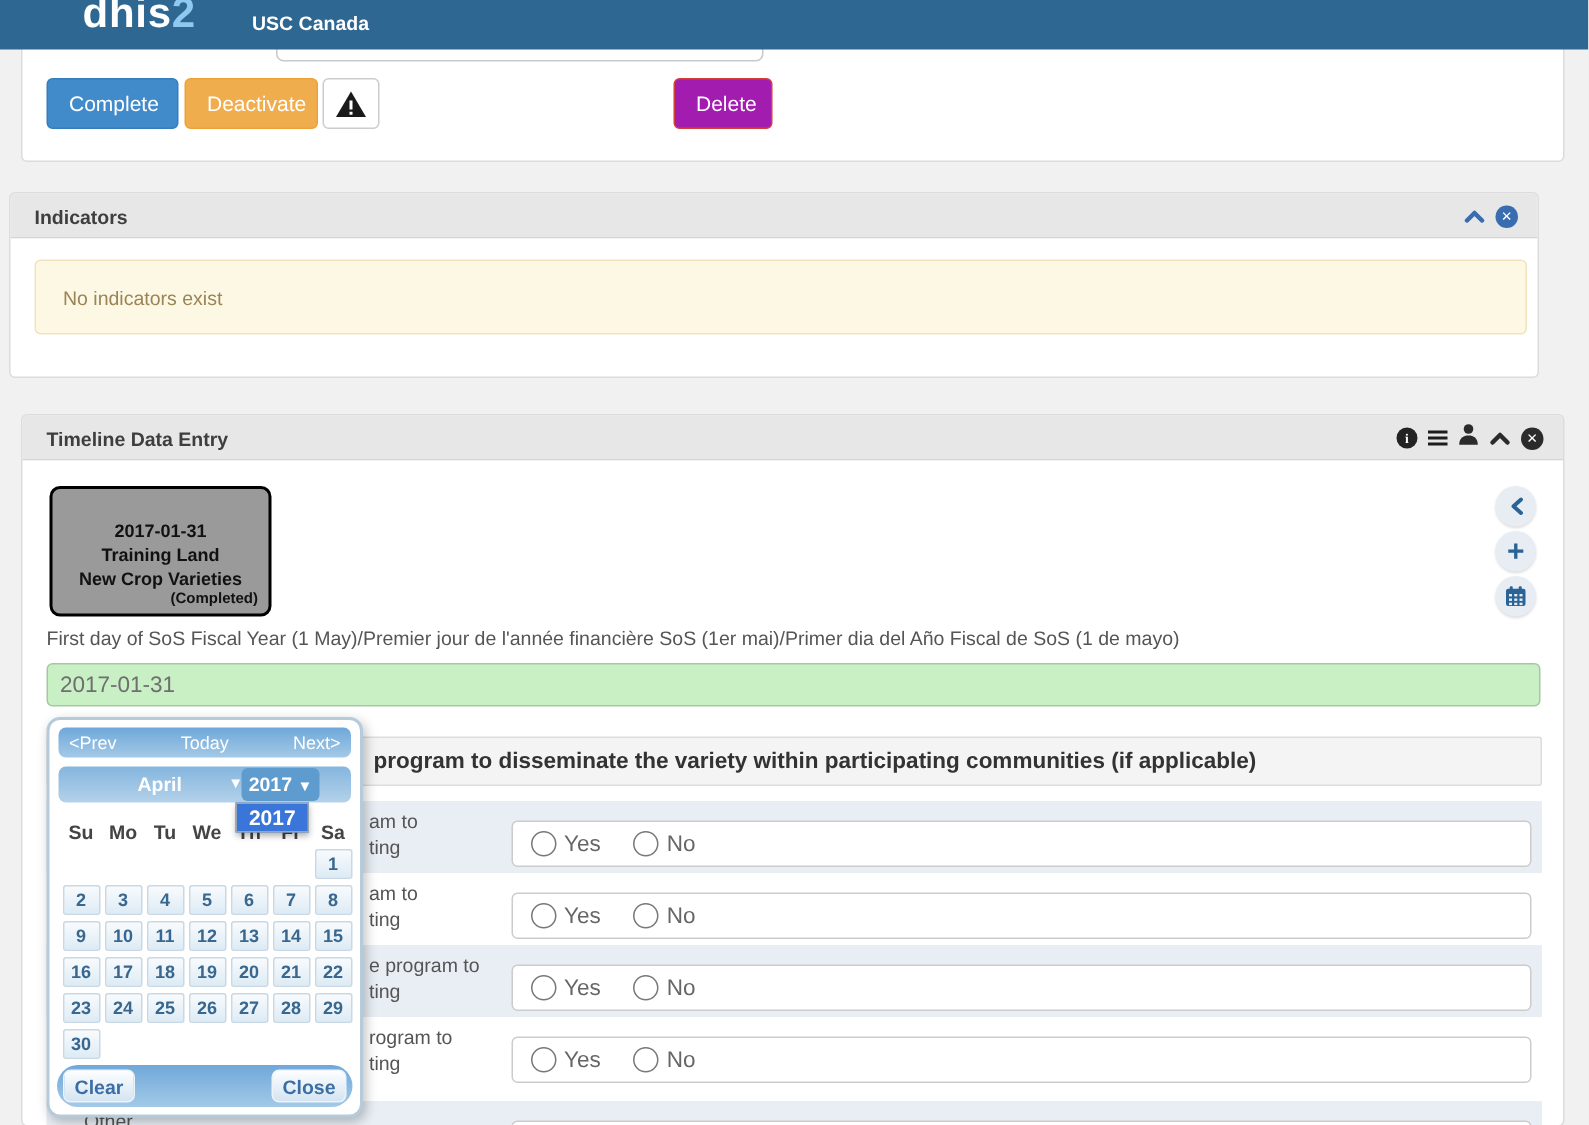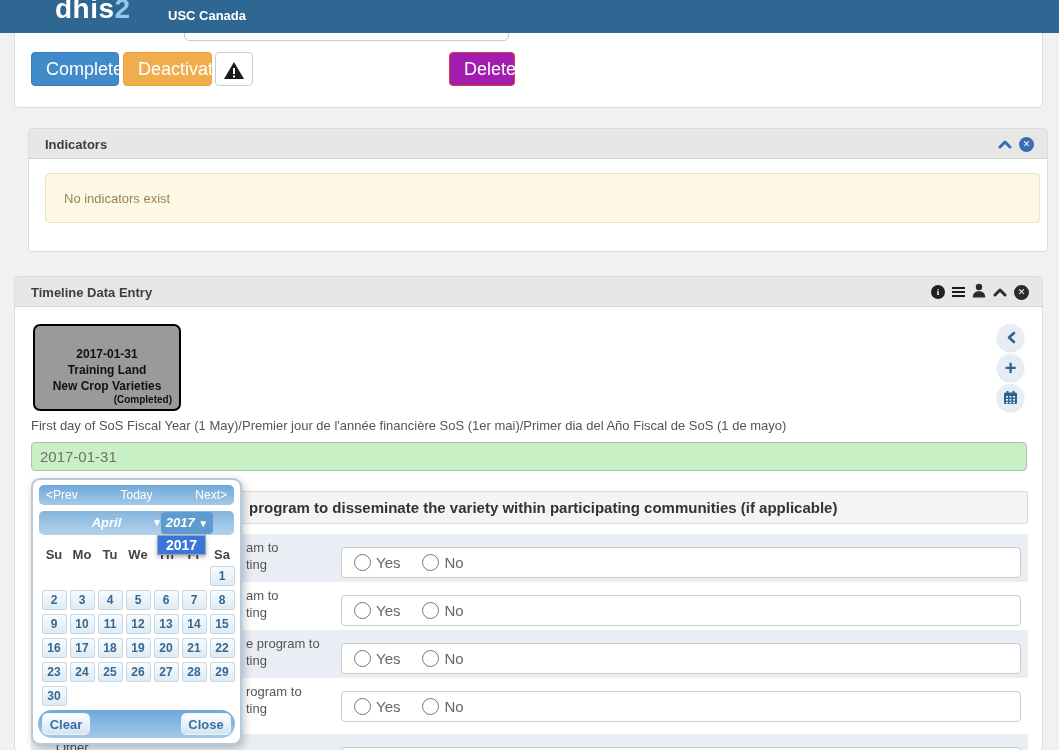--- a/index.html
+++ b/index.html
@@ -14,27 +14,27 @@
   .org-name { position:absolute; left:168px; top:8px; font-size:13px; font-weight:bold; color:#fff; }
   .top-input { position:absolute; left:184px; top:14px; width:325px; height:27px; background:#fff; border:1px solid #c9c9c9; border-radius:5px; z-index:20; }
 
   
   .panel { position:absolute; background:#fff; border:1px solid #dcdcdc; border-radius:4px; }
   .panel-header { position:relative; height:30px; background:#e7e7e7; border-bottom:1px solid #d4d4d4; border-radius:3px 3px 0 0; }
   .panel-title { position:absolute; left:16px; top:8px; font-size:13px; font-weight:bold; color:#3e3e3e; }
   .panel-icons { position:absolute; right:13px; top:0; height:30px; display:flex; align-items:center; gap:7px; }
 
   .panel-actions { left:14px; top:20px; width:1029px; height:88px; z-index:10; }
-  .btn { position:absolute; top:31px; height:34px; border-radius:4px; font-size:18px; color:#fff; text-align:center; line-height:32px; padding:0 14px; cursor:pointer; }
+  .btn { position:absolute; top:31px; height:34px; border-radius:4px; font-size:14px; color:#fff; text-align:center; line-height:32px; padding:0 14px; cursor:pointer; }
   .btn-complete { left:16px; width:88px; background:#428bca; border:1px solid #357ebd; }
   .btn-deactivate { left:108px; width:89px; background:#f0ad4e; border:1px solid #eea236; }
   .btn-warning { left:200px; width:38px; background:#fff; border:1px solid #ccc; padding:0; }
   .btn-delete { left:434px; width:66px; background:#a21caf; border:1px solid #d43f3a; }
 
-  .panel-indicators { left:28px; top:128px; width:1020px; height:124px; }
+  .panel-indicators { left:6px; top:128px; width:1020px; height:124px; }
   .alert-warning { position:absolute; left:16px; top:44px; width:995px; height:50px; background:#fcf8e3; border:1px solid #f0e3bb; border-radius:4px; }
   .alert-warning span { position:absolute; left:18px; top:17px; font-size:13px; color:#9b8456; }
 
   .panel-timeline { left:14px; top:276px; width:1029px; height:475px; }
 
   .event-box { position:absolute; left:18px; top:47px; width:148px; height:87px; background:#9a9a9a; border:2px solid #000; border-radius:7px; color:#111; }
   .event-box .ln { text-align:center; font-size:12px; font-weight:bold; line-height:16px; }
   .event-box .pad { height:20px; }
   .event-box .status { text-align:right; padding-right:7px; font-size:10px; font-weight:bold; }
 
@@ -57,21 +57,21 @@
   .form-row:last-child .row-label { left:25px; }
   .answer-box { position:absolute; left:310px; top:13px; width:680px; height:31px; background:#fff; border:1px solid #ccc; border-radius:4px; display:flex; align-items:center; padding-left:12px; gap:22px; }
   .radio-group { display:flex; align-items:center; gap:5px; }
   .radio { width:17px; height:17px; border:1px solid #777; border-radius:50%; background:#fff; cursor:pointer; }
   .radio-label { font-size:15px; color:#666; }
 
   
   .datepicker { position:absolute; left:16px; top:201px; width:211px; height:267px; background:#fff; border:2px solid #b5cbdc; border-radius:9px; box-shadow:2px 3px 8px rgba(0,0,0,.25); z-index:40; padding:4px; }
   .dp-nav { position:relative; height:20px; margin:1px 2px 0 2px; background:linear-gradient(#6fa8d9,#a3c9e7); border-radius:5px; display:flex; justify-content:space-between; align-items:center; padding:0 7px; }
   .dp-nav span { font-size:12px; font-weight:normal; color:#fff; cursor:pointer; }
-  .dp-monthyear { position:relative; height:24px; margin:6px 2px 0 2px; background:linear-gradient(#85b5de,#b3d2ea); border-radius:5px;font-style:italic; }
+  .dp-monthyear { position:relative; height:24px; margin:6px 2px 0 2px; background:linear-gradient(#85b5de,#b3d2ea); border-radius:5px; }
   .dp-month { position:absolute; left:10px; top:0; width:115px; height:24px; text-align:center; line-height:24px; font-size:13px; font-weight:bold; color:#fff; cursor:pointer; }
   .dp-month .arrow { position:absolute; right:2px; top:0; font-size:10px; }
   .dp-year { position:absolute; left:122px; top:1px; width:52px; height:22px; background:#5e9ccf; border-radius:4px; text-align:center; line-height:22px; font-size:13px; font-weight:bold; color:#fff; cursor:pointer; }
   .dp-year .arrow { font-size:10px; }
   .dp-year-dropdown { position:absolute; left:124px; top:55px; width:49px; height:20px; background:#3a76d9; border:1px solid #9aa7b2; box-shadow:0 2px 4px rgba(0,0,0,.3); color:#fff; font-size:14px; font-weight:bold; text-align:center; line-height:19px; z-index:60; cursor:pointer; }
   .dp-dayheads { display:flex; margin:12px 0 4px 3px; }
   .dp-dayheads span { width:29px; text-align:center; font-size:13px; font-weight:bold; color:#444; }
   .dp-week { display:flex; margin:0 0 4px 3px; height:20px; }
   .dp-cellwrap { width:29px; display:flex; justify-content:center; }
   .dp-cell { width:25px; height:20px; background:linear-gradient(#f8fbfd,#ddebf5); border:1px solid #c8d8e4; border-radius:2px; font-size:12px; font-weight:bold; color:#38678f; text-align:center; line-height:19px; cursor:pointer; }

